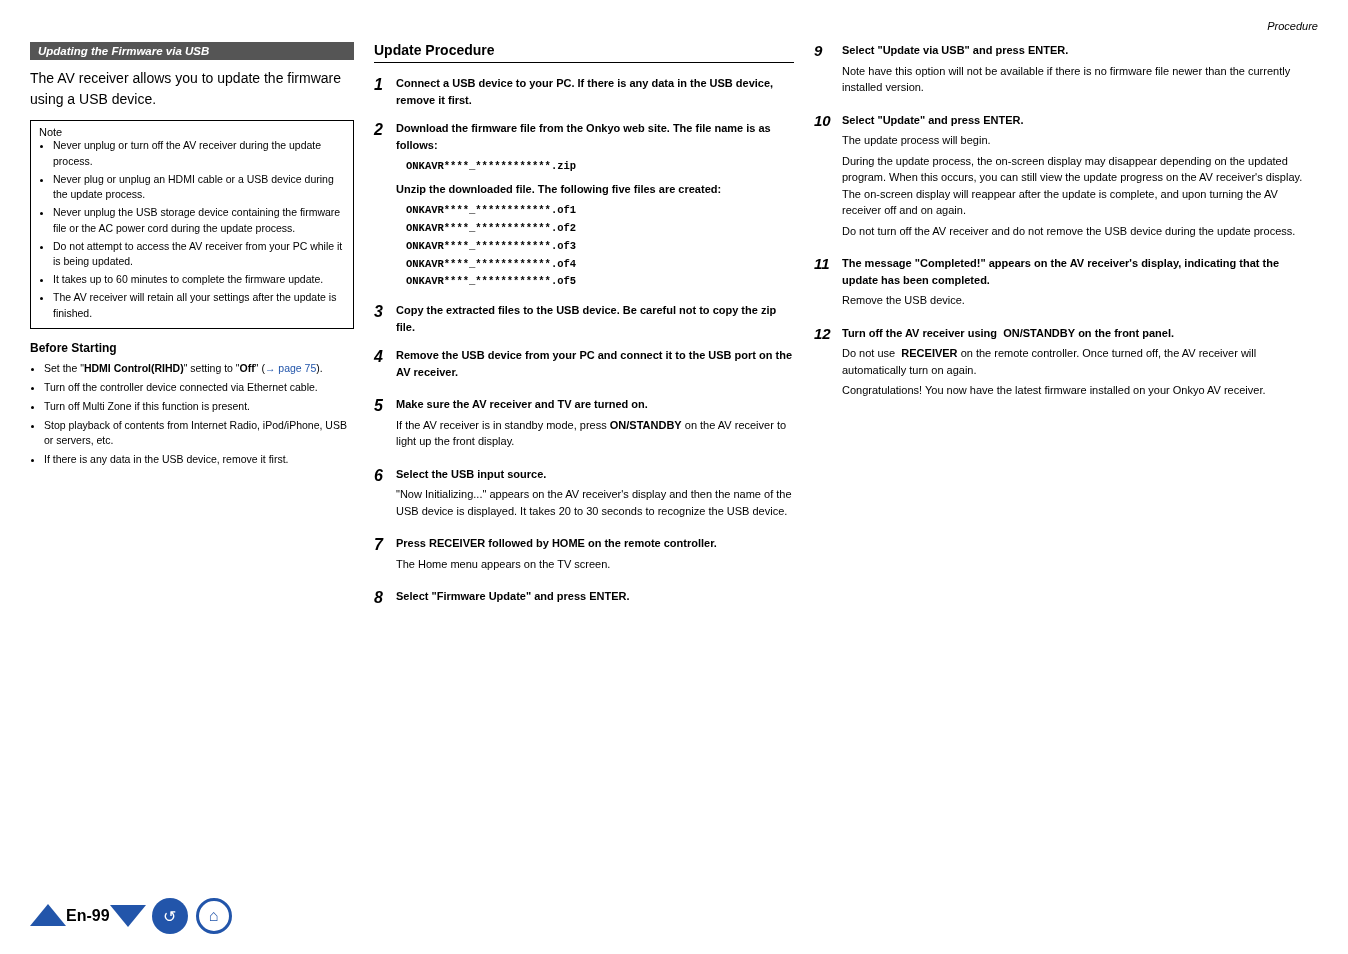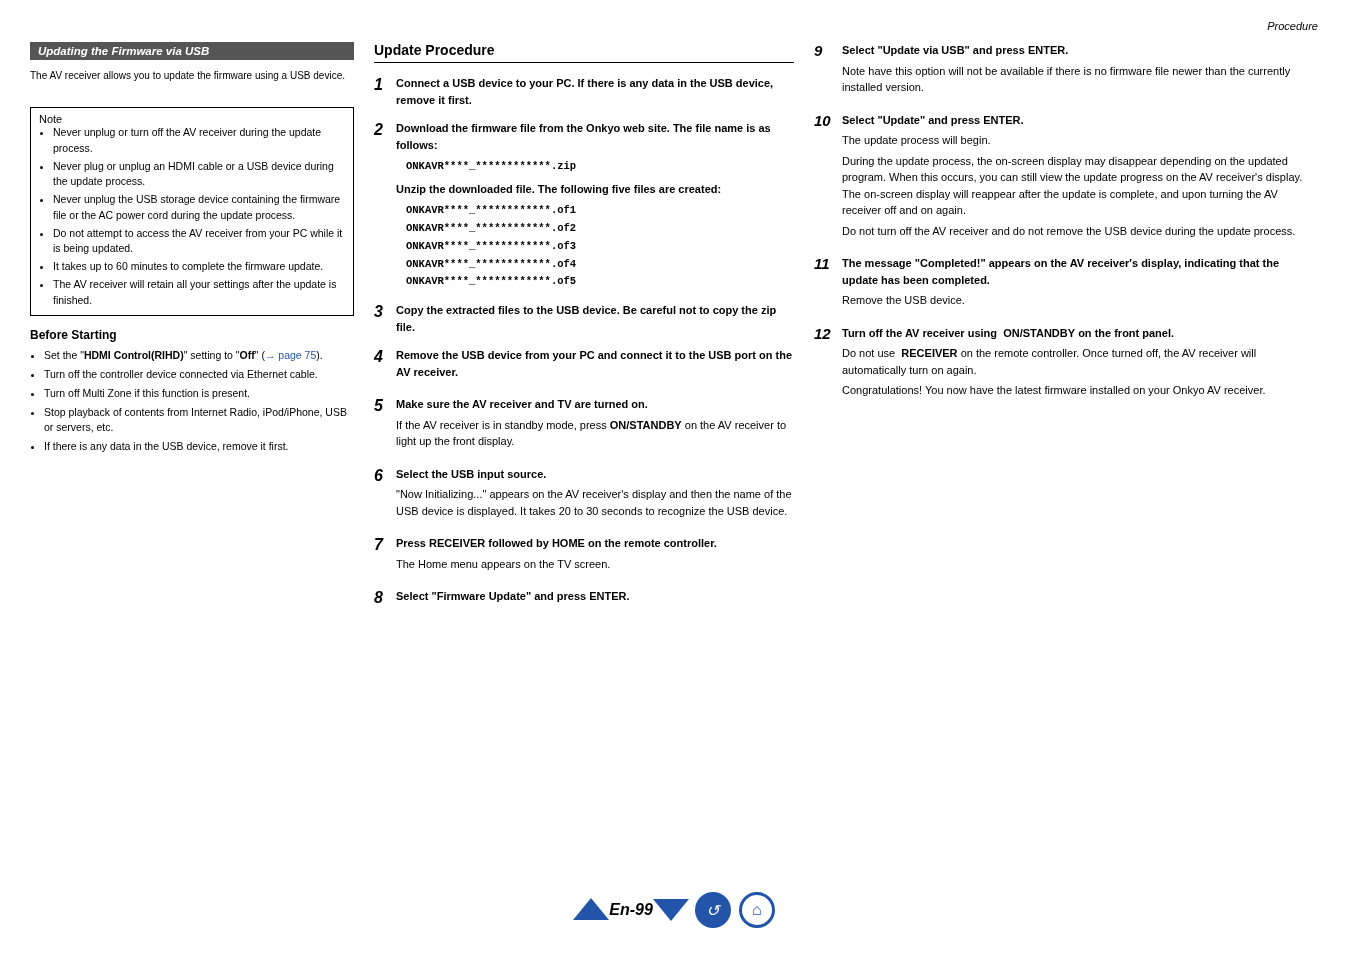--- a/index.html
+++ b/index.html
@@ -43,23 +43,23 @@
     .section-title-box {
       background: #555;
       color: #fff;
       font-style: italic;
       font-weight: bold;
       font-size: 11.5px;
       padding: 3px 8px;
       margin-bottom: 8px;
     }
     .intro-text {
-      font-size: 10px;
+      font-size: 14px;
       line-height: 1.5;
-      margin-bottom: 24px;
+      margin-bottom: 10px;
     }
     .note-box {
       border: 1px solid #000;
       padding: 5px 8px;
       margin-bottom: 10px;
     }
     .note-label {
       font-weight: normal;
       font-size: 11px;
     }
@@ -129,28 +129,27 @@
     .step-num-large {
       font-style: italic;
       font-weight: bold;
       font-size: 15px;
       min-width: 28px;
       flex-shrink: 0;
       line-height: 1.2;
     }
     .footer-bar {
       position: absolute;
-      bottom: 26px;
+      bottom: 20px;
       left: 0;
       right: 0;
       display: flex;
       align-items: center;
-      justify-content: center;
+      justify-content: flex-start;
       padding: 0 30px;
-      font-style: italic;
     }
     .footer-triangle-up {
       width: 0;
       height: 0;
       border-left: 18px solid transparent;
       border-right: 18px solid transparent;
       border-bottom: 22px solid #2255aa;
       display: inline-block;
     }
     .footer-triangle-down {

